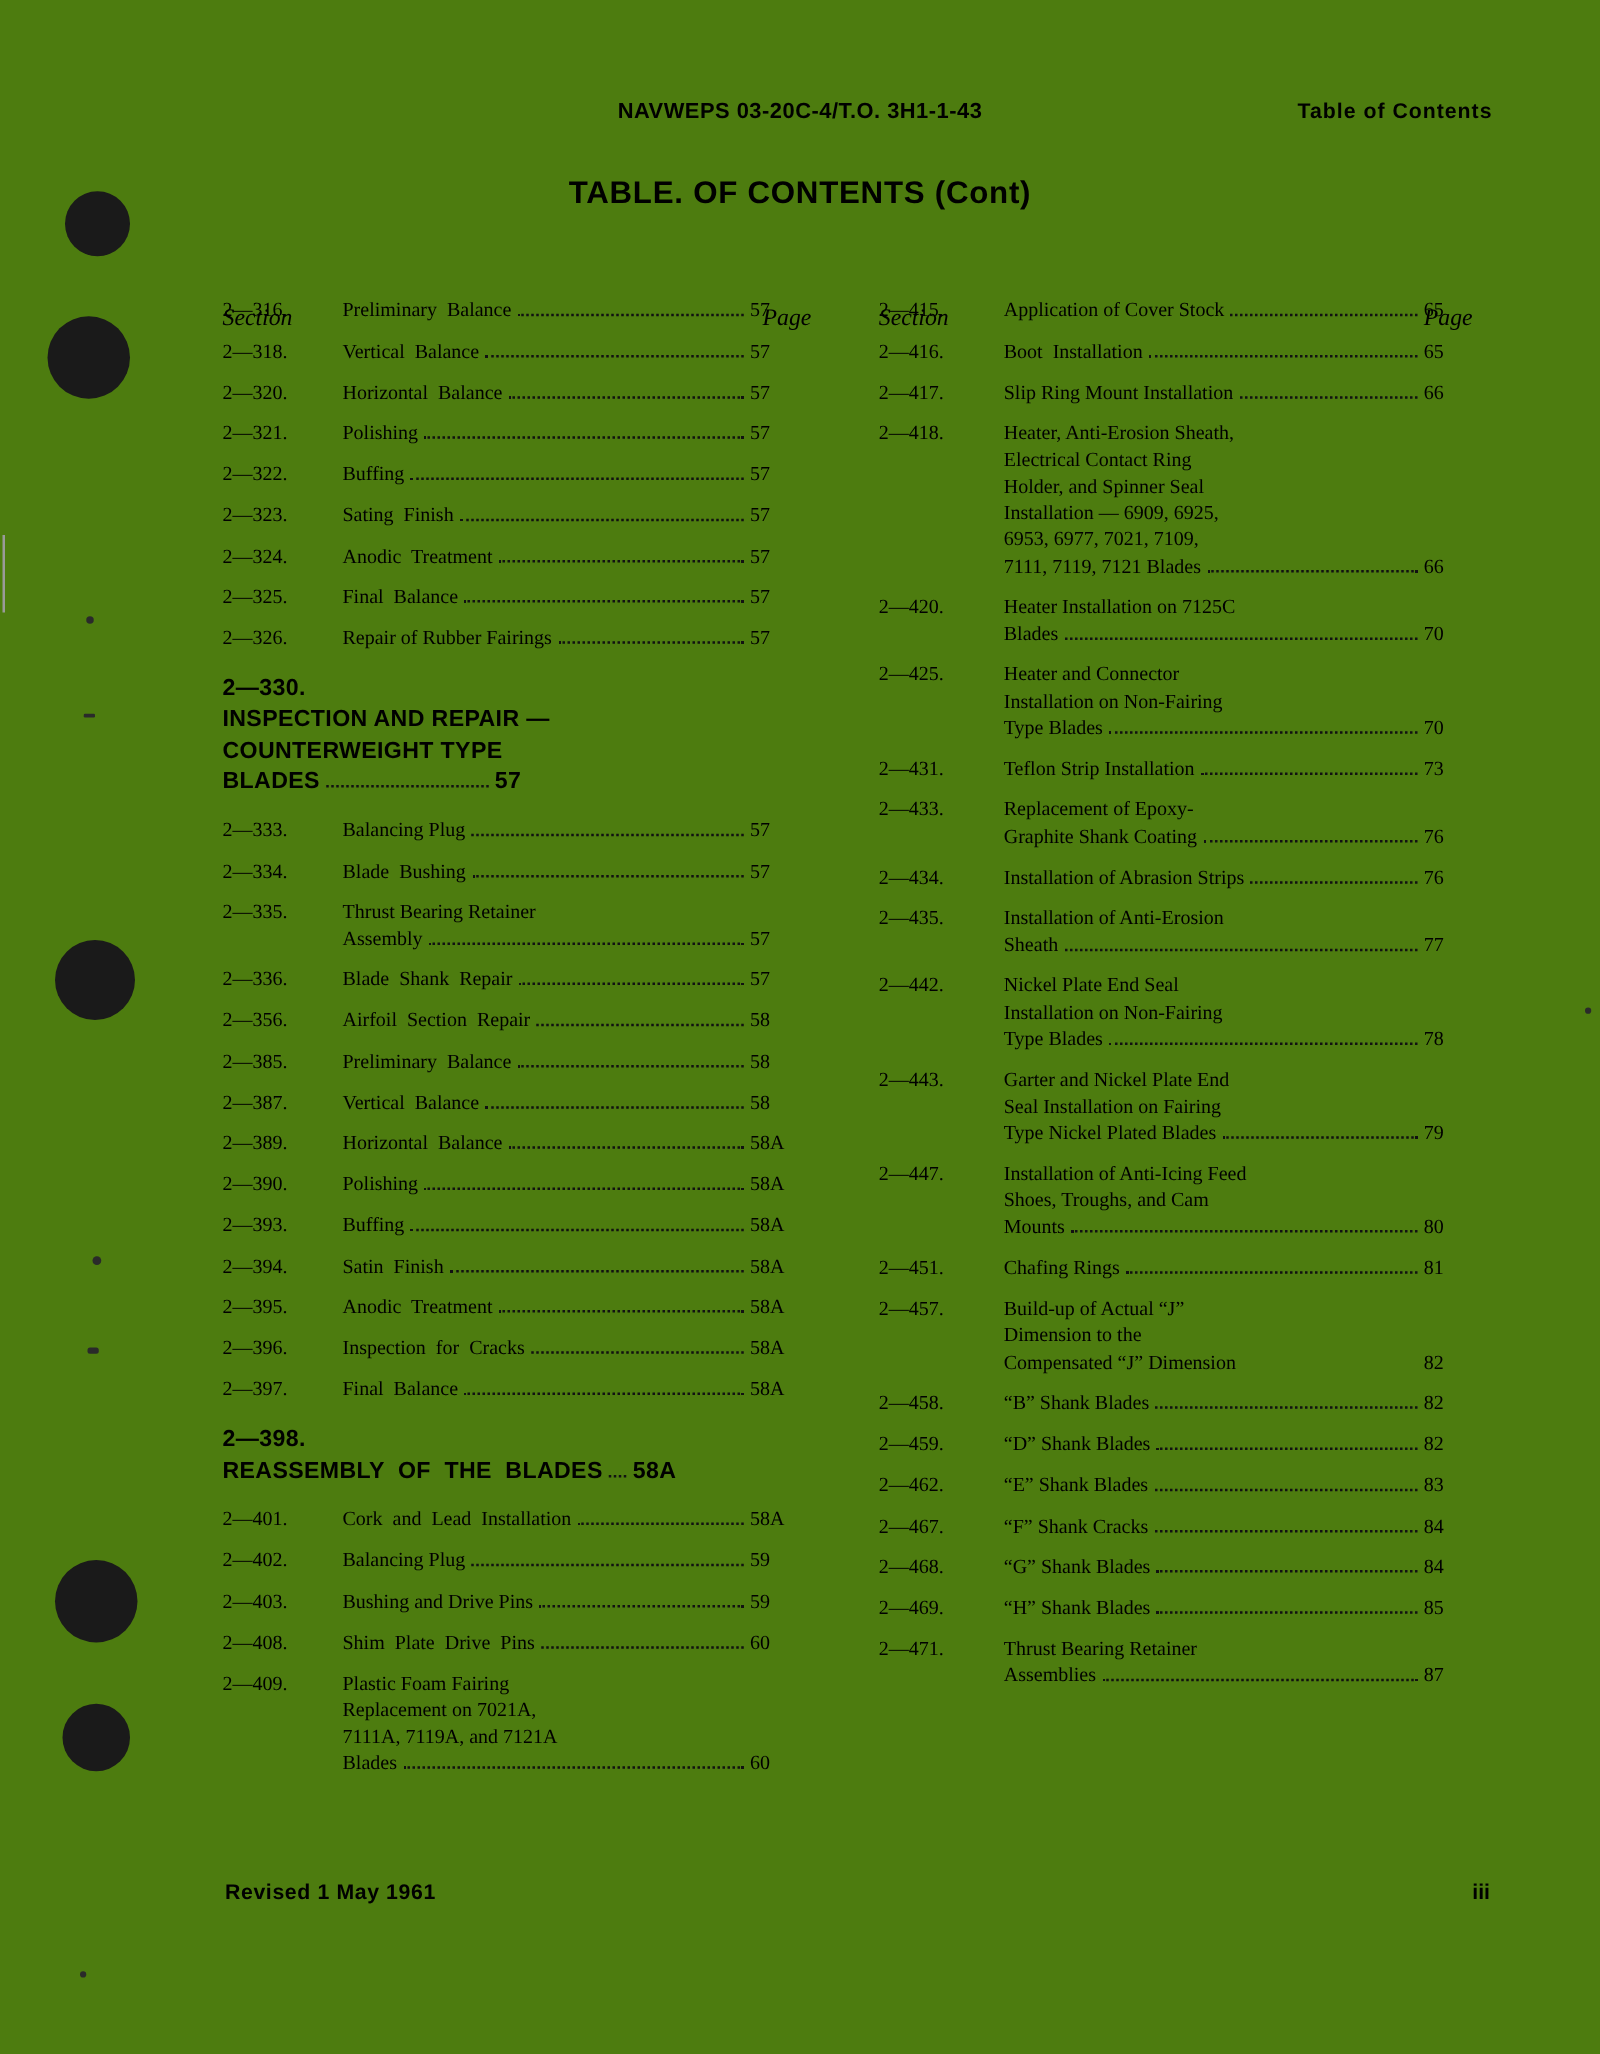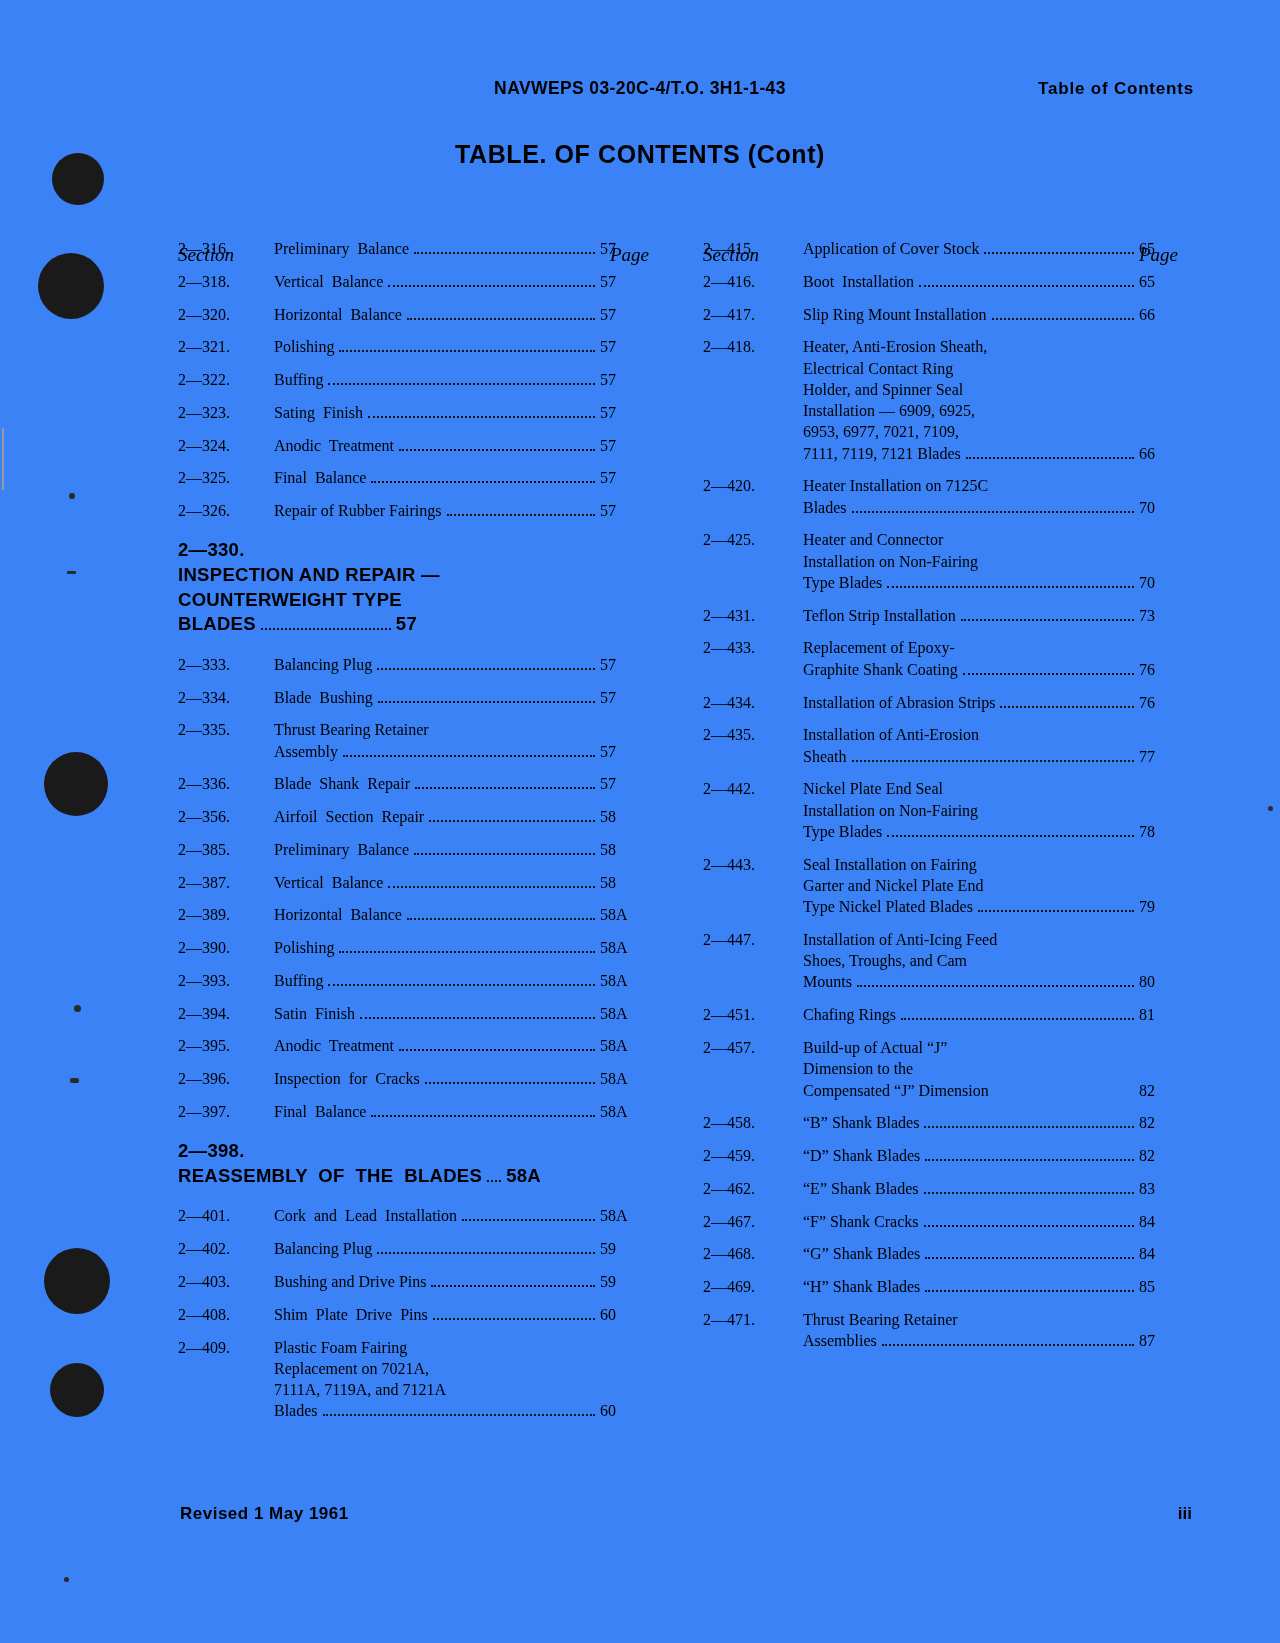--- a/index.html
+++ b/index.html
@@ -14,21 +14,21 @@
     font-family: "Liberation Serif", serif;
     color: #000000;
     overflow: hidden;
   }
 
   .page {
     position: absolute;
     left: 0; top: 0;
     width: 1280px;
     height: 1643px;
-    background: #3b82f6;
+    background: #4d7c0f;
   }
 
   
   .hole {
     position: absolute;
     background: #1a1a1a;
     border-radius: 50%;
   }
   .hole.h1 { left: 52px;  top: 153px; width: 52px; height: 52px; }
   .hole.h2 { left: 38px;  top: 253px; width: 66px; height: 66px; }
@@ -645,22 +645,22 @@
           <div class="lastline">
             <span class="txt">Type Blades</span>
             <span class="dots"></span>
             <span class="pg">78</span>
           </div>
         </div>
       </div>
       <div class="entry">
         <div class="num">2—443.</div>
         <div class="body">
+          <span class="title-line">Garter and Nickel Plate End</span>
           <span class="title-line">Seal Installation on Fairing</span>
-          <span class="title-line">Garter and Nickel Plate End</span>
           <div class="lastline">
             <span class="txt">Type Nickel Plated Blades</span>
             <span class="dots"></span>
             <span class="pg">79</span>
           </div>
         </div>
       </div>
       <div class="entry">
         <div class="num">2—447.</div>
         <div class="body">

